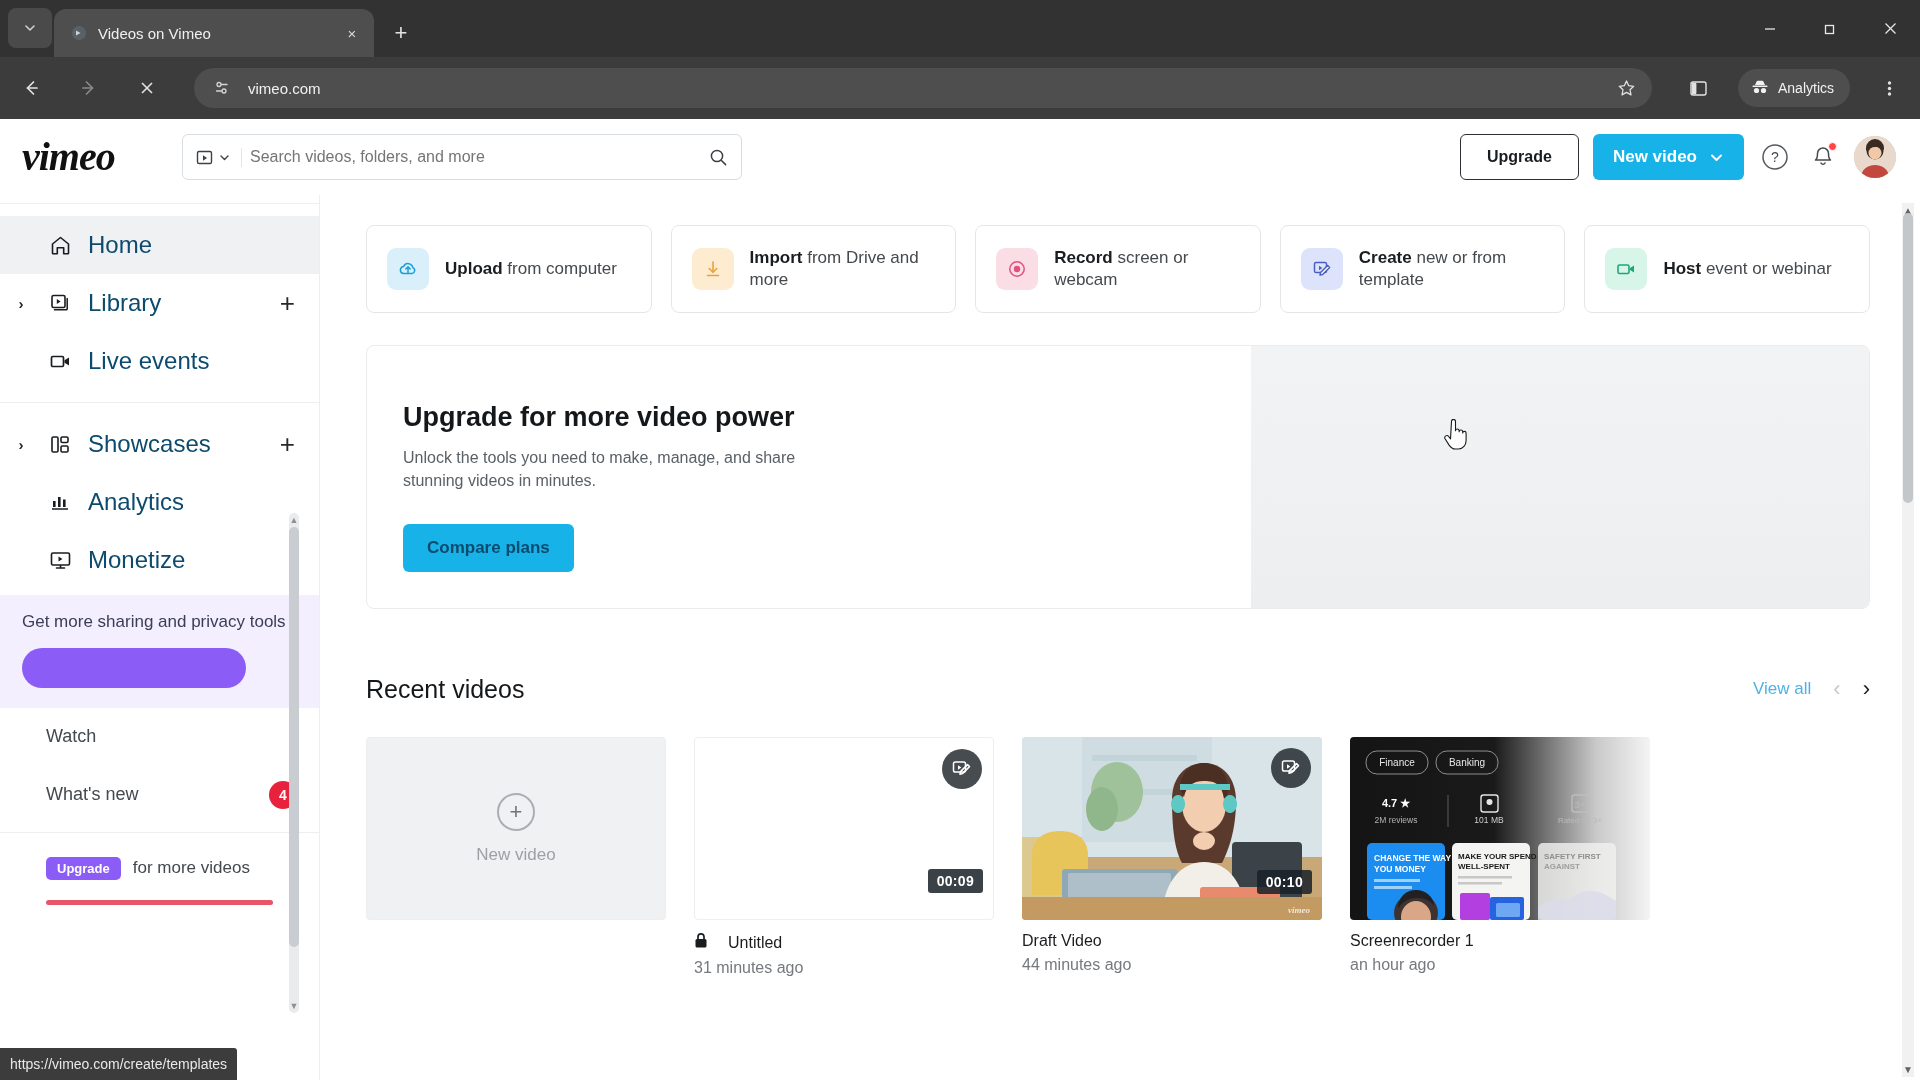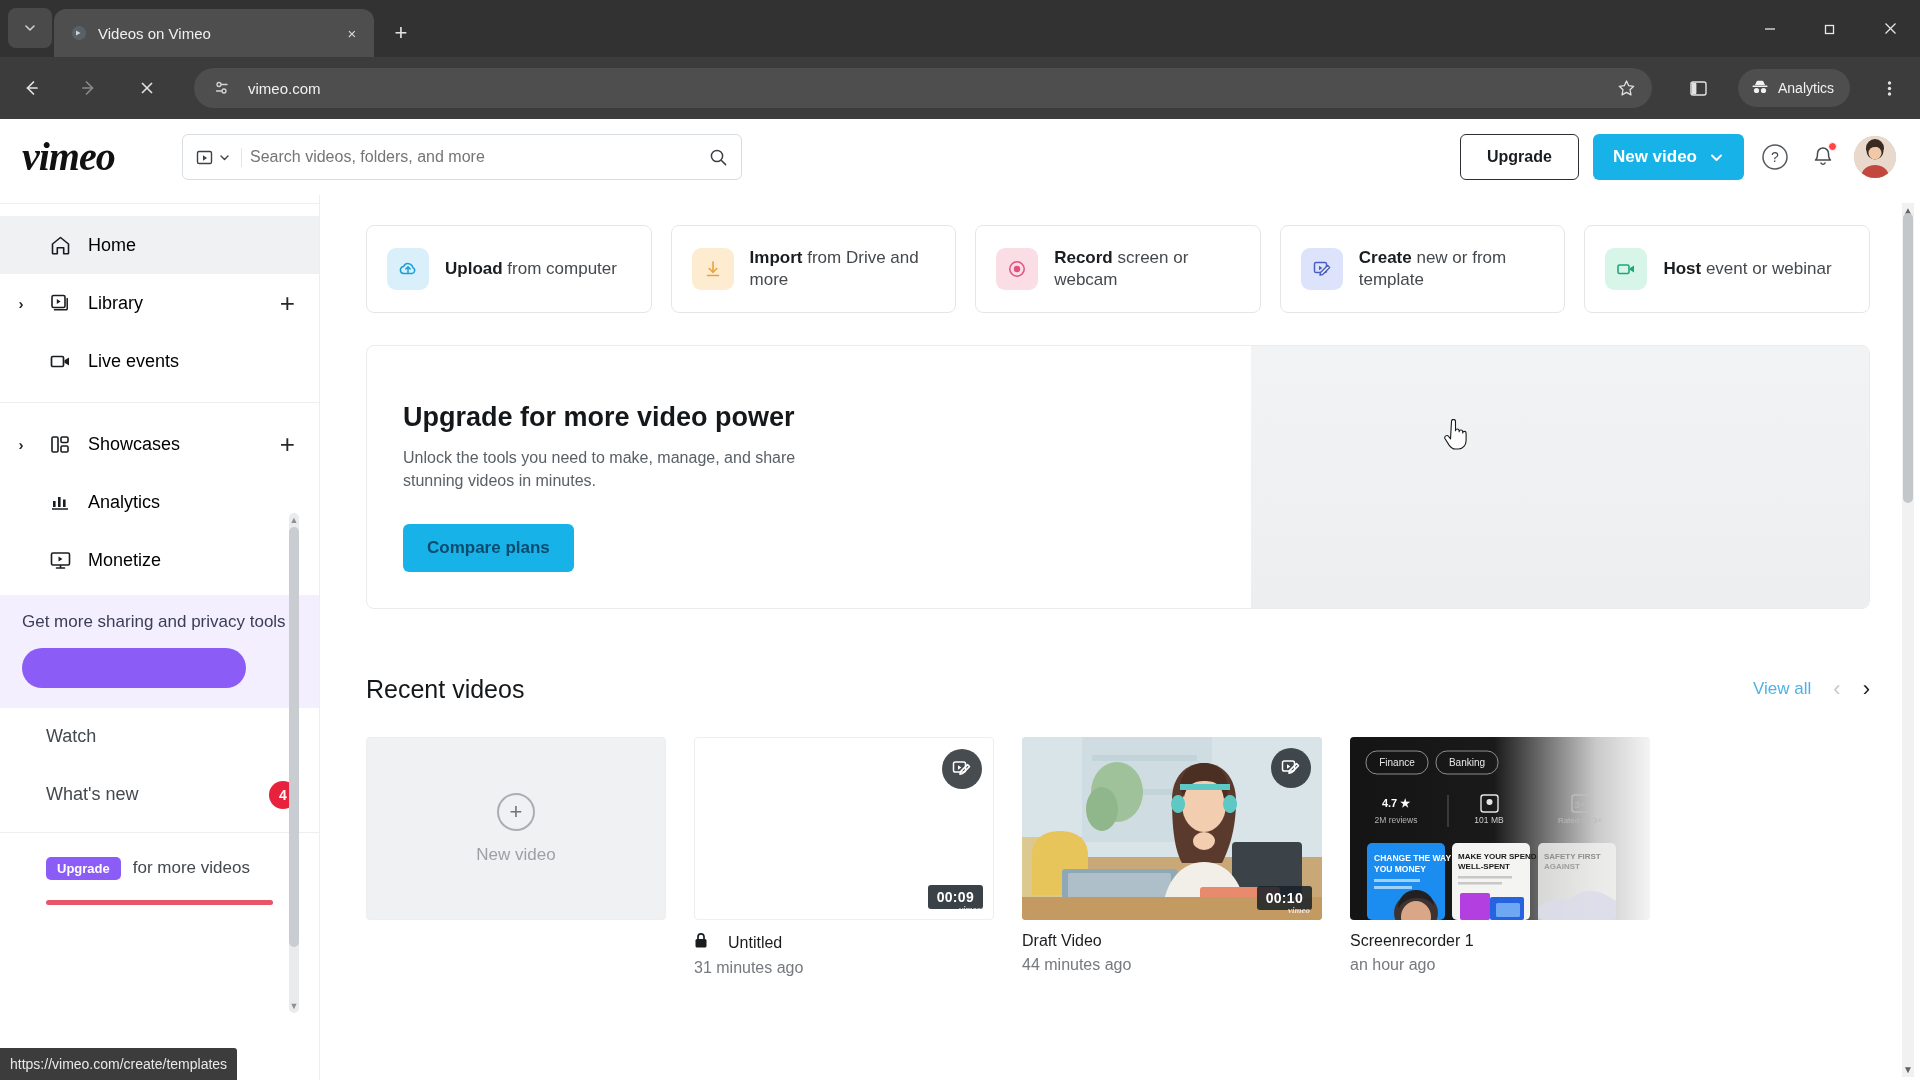--- a/index.html
+++ b/index.html
@@ -183,21 +183,21 @@
   .nav-caret {
     width: 22px; flex: 0 0 22px; display: flex;
     align-items: center; justify-content: center;
     color: #26292c; font-size: 15px; font-weight: bold;
   }
   .nav-caret.empty { visibility: hidden; }
   .nav-icon {
     width: 28px; flex: 0 0 28px; display: flex;
     align-items: center; justify-content: center; color: #1a1d20;
   }
-  .nav-label { font-size: 18px; color: #000000; flex: 1; }
+  .nav-label { font-size: 24px; color: #0c4a6e; flex: 1; }
   .nav-plus { color: #26292c; font-size: 26px; font-weight: 300; line-height: 1; }
 
   .promo {
     background: #f3efff; padding: 16px 22px 20px 22px; margin-top: 2px;
   }
   .promo-text { font-size: 17px; color: #3b3d57; line-height: 1.35; }
   .promo-btn {
     margin-top: 14px; height: 40px; background: #8b5cf6; border-radius: 20px;
     width: 224px;
   }
@@ -318,21 +318,21 @@
     color: #70757a; font-size: 22px; line-height: 1;
   }
   .newvideo-label { color: #9ca1a6; font-size: 17px; }
   .vcard.empty .vthumb { background: #fff; border: 1px solid #eceef0; }
   .edit-badge {
     position: absolute; top: 11px; right: 11px; width: 40px; height: 40px;
     border-radius: 50%; background: rgba(30,36,41,.82);
     display: flex; align-items: center; justify-content: center;
   }
   .duration {
-    position: absolute; bottom: 10px; right: 10px;
+    position: absolute; bottom: 26px; right: 10px;
     background: rgba(26,34,41,.86); color: #fff; font-size: 14px;
     font-weight: 700; padding: 4px 9px; border-radius: 3px;
     letter-spacing: .3px;
   }
   .wm {
     position: absolute; bottom: 5px; right: 12px; color: rgba(255,255,255,.75);
     font-size: 9px; font-style: italic; font-family: "Liberation Serif", serif;
     font-weight: 700;
   }
   .vmeta { padding-top: 12px; }

